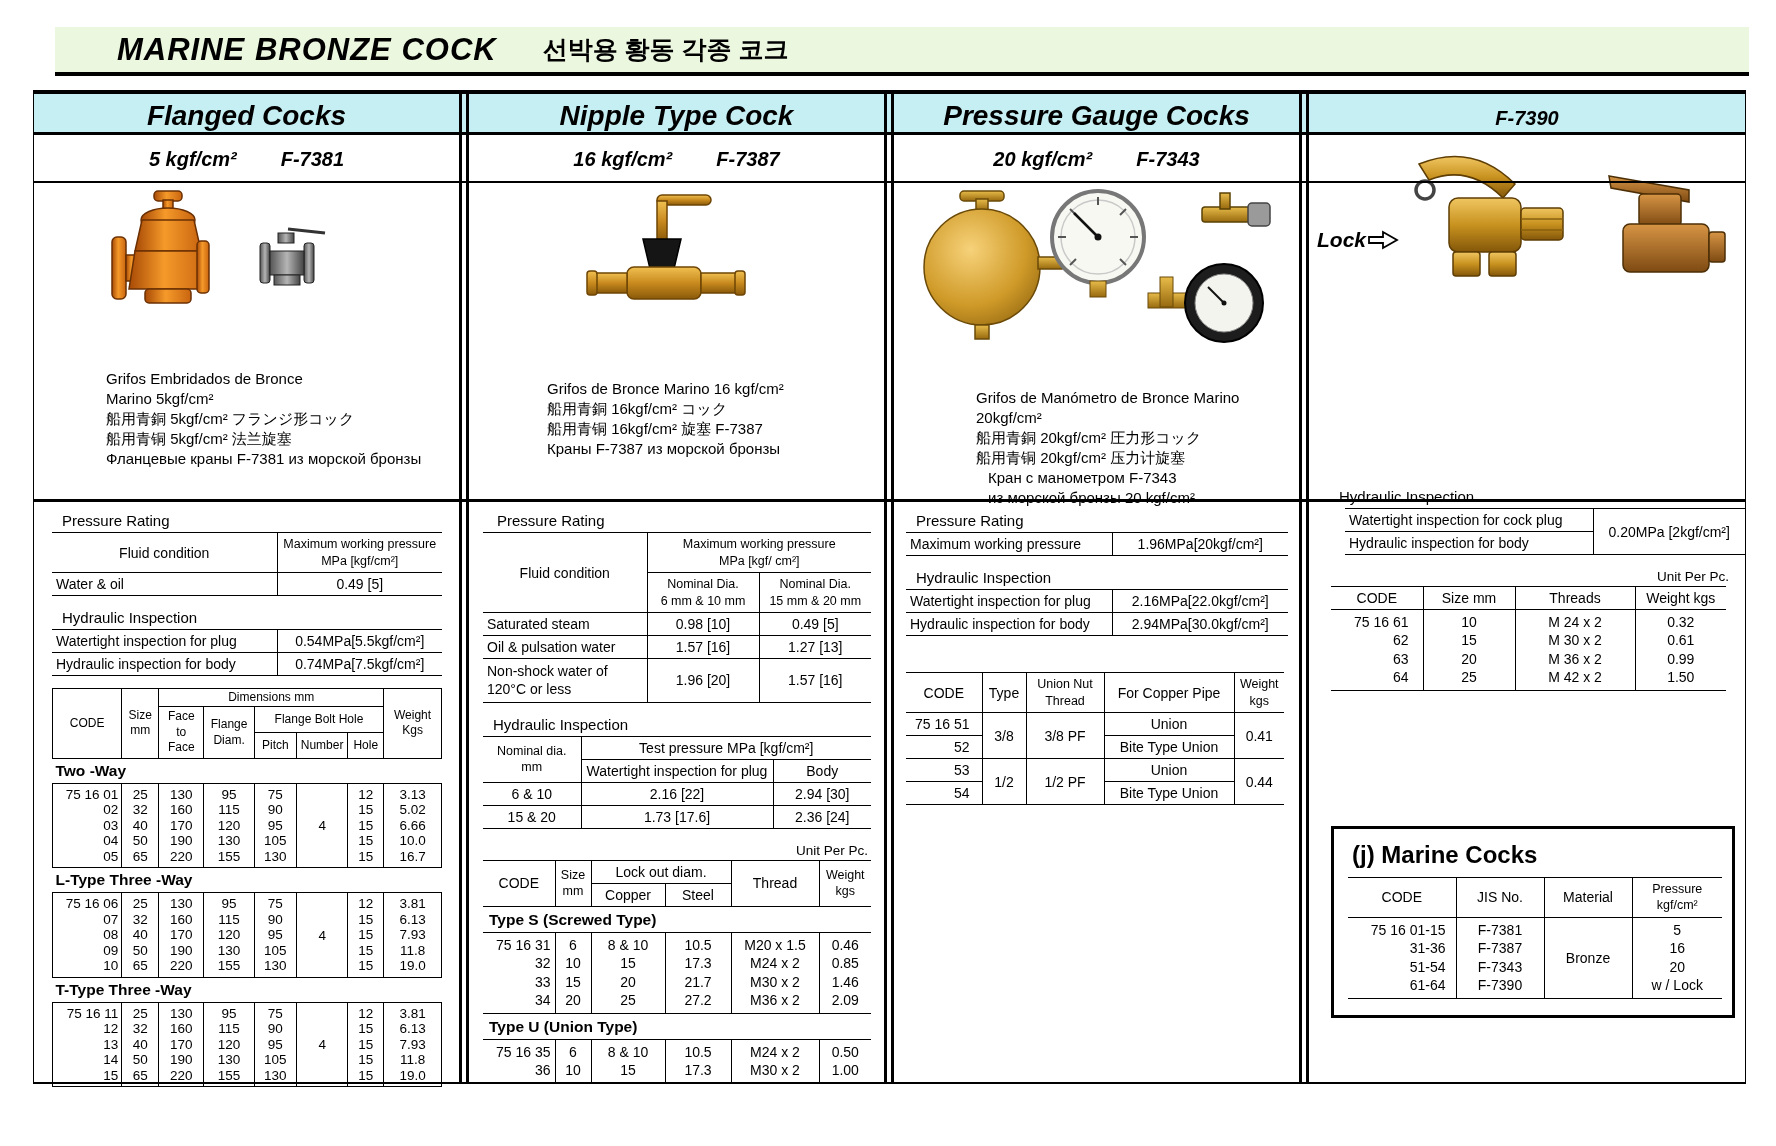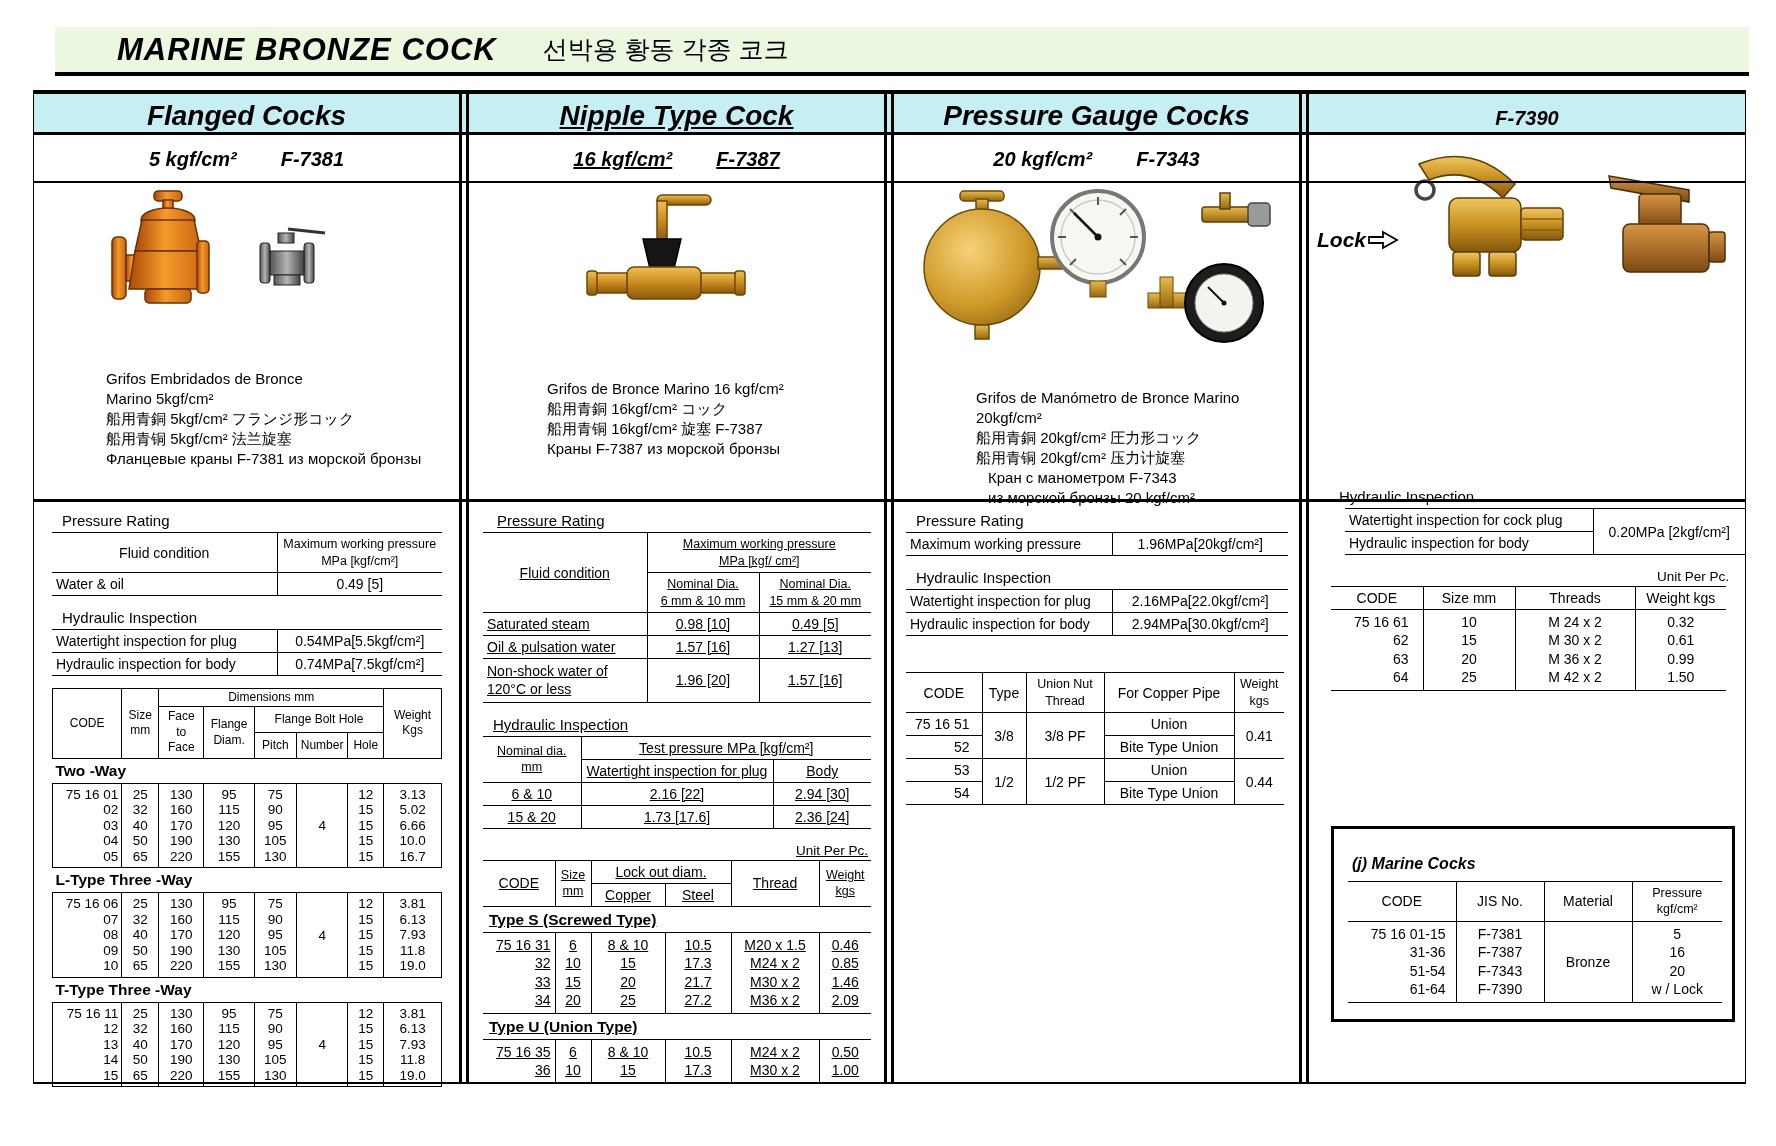--- a/index.html
+++ b/index.html
@@ -5,33 +5,33 @@
   * { margin:0; padding:0; box-sizing:border-box; }
   html,body { background:#fff; }
   body { font-family:"Liberation Sans","DejaVu Sans",sans-serif; color:#000; }
   #page { position:relative; width:1776px; height:1146px; background:#ffffff; overflow:hidden; }
 
   
   .title-band { position:absolute; left:55px; top:27px; width:1694px; height:49px;
     background:#ebf7df; border-bottom:4px solid #000; display:flex; align-items:center;
     gap:46px; padding-left:62px; }
   .title-en { font-size:31px; font-weight:bold; font-style:italic; letter-spacing:1px; }
-  .title-ko { font-size:25px; font-weight:normal; }
+  .title-ko { font-size:25px; font-weight:bold; }
 
   
   .sheet { position:absolute; left:33px; top:90px; width:1713px; height:994px;
     border-top:4px solid #000; border-bottom:2px solid #000;
     border-left:1px solid #000; border-right:1px solid #000; display:flex; }
   .cyan-band { position:absolute; left:0; top:0; width:100%; height:38px; background:#c6eff3; z-index:0; }
   .hline-a { position:absolute; left:0; top:38px; width:100%; height:3px; background:#000; z-index:3; }
   .hline-b { position:absolute; left:0; top:87px; width:100%; height:2px; background:#000; z-index:3; }
   .hline-mid { position:absolute; left:0; top:405px; width:100%; height:3px; background:#000; z-index:3; }
 
   .col { position:relative; height:100%; z-index:1; }
-  .col1{width:425px;} .col2{width:415px;text-decoration:underline;} .col3{width:405px;} .col4{width:436px;}
+  .col1{width:425px;} .col2{width:415px;} .col3{width:405px;} .col4{width:436px;}
   .vdiv { width:10px; height:100%; border-left:3px solid #000; border-right:3px solid #000; z-index:2; }
 
   .col-header { height:41px; display:flex; align-items:flex-start; justify-content:center;
     padding-top:6px; font-size:28px; font-weight:bold; font-style:italic; }
   .col-sub { height:48px; display:flex; align-items:center; justify-content:center;
     gap:44px; font-size:20px; font-weight:bold; font-style:italic; }
   .top-region { height:316px; position:relative; }
   .prod-img { position:absolute; }
   .desc { position:absolute; font-size:15px; line-height:1.34; }
   .desc div { white-space:pre-line; }
@@ -47,21 +47,21 @@
   .secrow td { border-left:none !important; border-right:none !important;
     font-weight:bold; font-size:15.5px; text-align:left; padding:4px 2px 3px 6px; }
   .dims { font-size:13.5px; }
   .dims .pre { line-height:15.5px; }
   .dims th { font-size:12px; line-height:1.12; padding:2px 2px; }
   .dims td { padding:3px 3px; }
   .unit-note { text-align:right; font-size:13.5px; margin:14px 16px 2px 0; }
   .lock-pointer { position:absolute; display:flex; align-items:center; gap:1px;
     font-size:21px; font-weight:bold; font-style:italic; }
   .jbox { margin:135px 0 0 22px; width:404px; border:3px solid #000; padding:10px 14px 16px 14px; }
-  .jbox-title { font-size:16px; font-weight:bold; margin:16px 0 8px 4px;font-style:italic; }
+  .jbox-title { font-size:24px; font-weight:bold; margin:2px 0 8px 4px; }
 </style>
 </head>
 <body>
 
 <div id="page">
 
   <div class="title-band">
     <span class="title-en">MARINE BRONZE COCK</span>
     <span class="title-ko">선박용 황동 각종 코크</span>
   </div>

